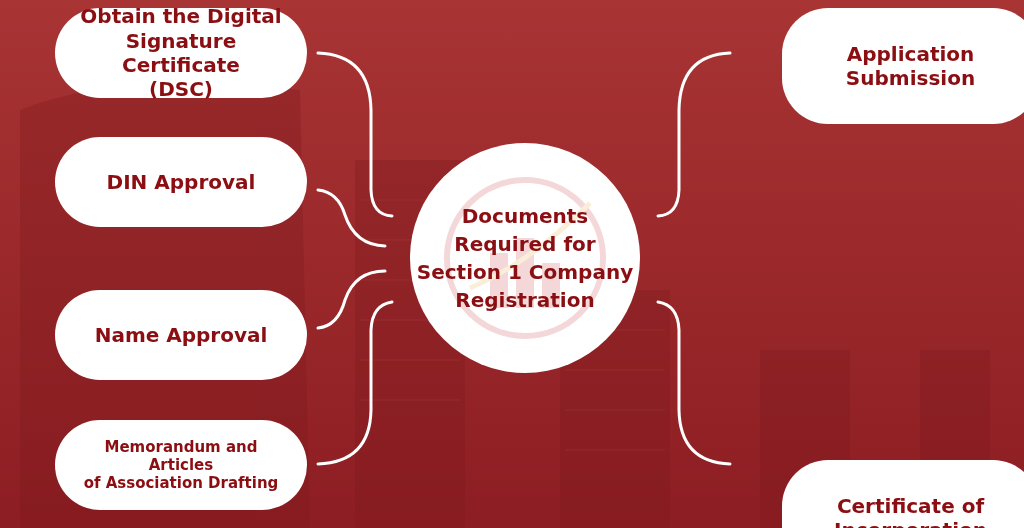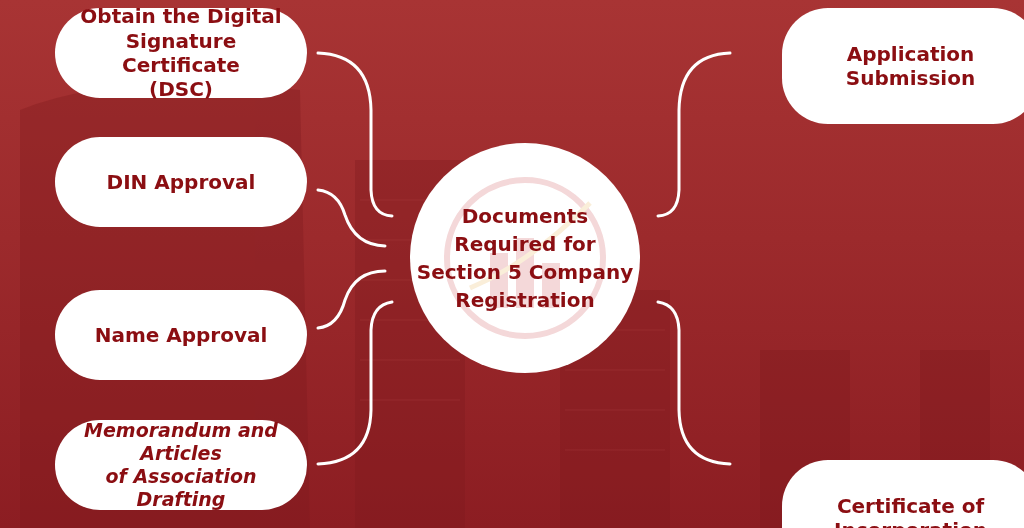--- a/index.html
+++ b/index.html
@@ -13,21 +13,21 @@
     .pill {
       position: absolute; background: #ffffff; border-radius: 46px;
       display: flex; align-items: center; justify-content: center; text-align: center;
       color: #8b0e12; font-weight: bold; z-index: 2; box-sizing: border-box; padding: 0 14px;
       line-height: 1.22;
     }
     .pill span { display: block; white-space: pre-line; }
     .p-left { left: 55px; width: 252px; height: 90px; }
     .p-right { left: 782px; width: 257px; height: 116px; }
     .fs20 { font-size: 20px; }
-    .fs16 { font-size: 19px; font-style: italic; }
+    .fs16 { font-size: 15px; }
     .center {
       position: absolute; left: 410px; top: 143px; width: 230px; height: 230px;
       border-radius: 50%; background: #ffffff; z-index: 2;
       display: flex; align-items: center; justify-content: center; text-align: center;
       overflow: hidden;
     }
     .center .logo { position: absolute; inset: 30px; opacity: 0.18; }
     .center-text {
       position: relative; color: #8b0e12; font-weight: bold; font-size: 20px;
       line-height: 1.4; white-space: pre-line;
@@ -98,15 +98,15 @@
 <div class="center">
   <svg class="logo" viewBox="0 0 170 170">
     <circle cx="85" cy="85" r="78" fill="none" stroke="#c0282c" stroke-width="6"></circle>
     <rect x="50" y="80" width="18" height="55" fill="#c0282c"></rect>
     <rect x="76" y="65" width="18" height="70" fill="#c0282c"></rect>
     <rect x="102" y="90" width="18" height="45" fill="#c0282c"></rect>
     <path d="M30 115 Q90 90 150 30" stroke="#e0a030" stroke-width="5" fill="none"></path>
   </svg>
   <div class="center-text">Documents
 Required for
-Section 5 Company
+Section 1 Company
 Registration</div>
 </div>
 
 </body></html>

